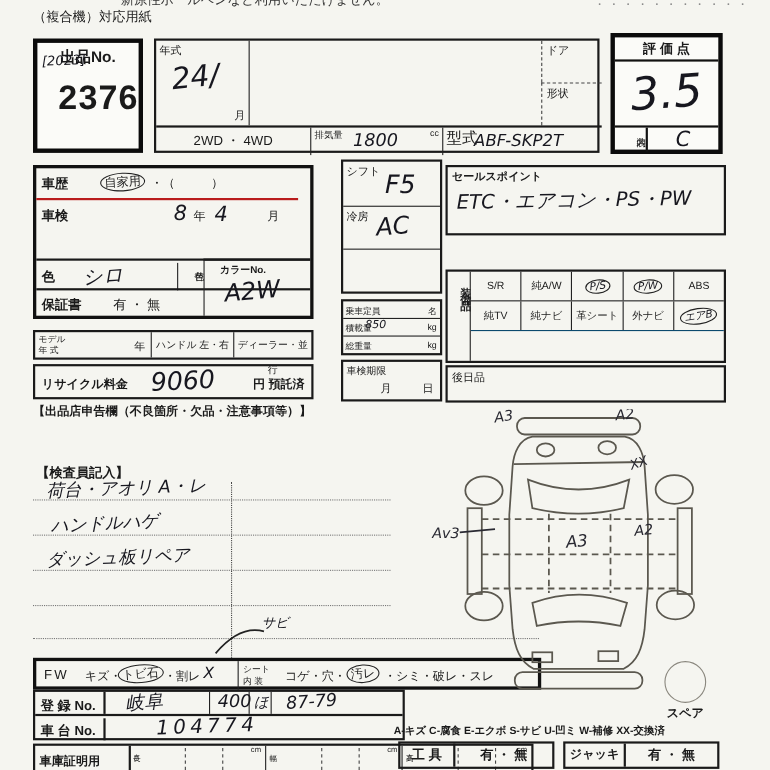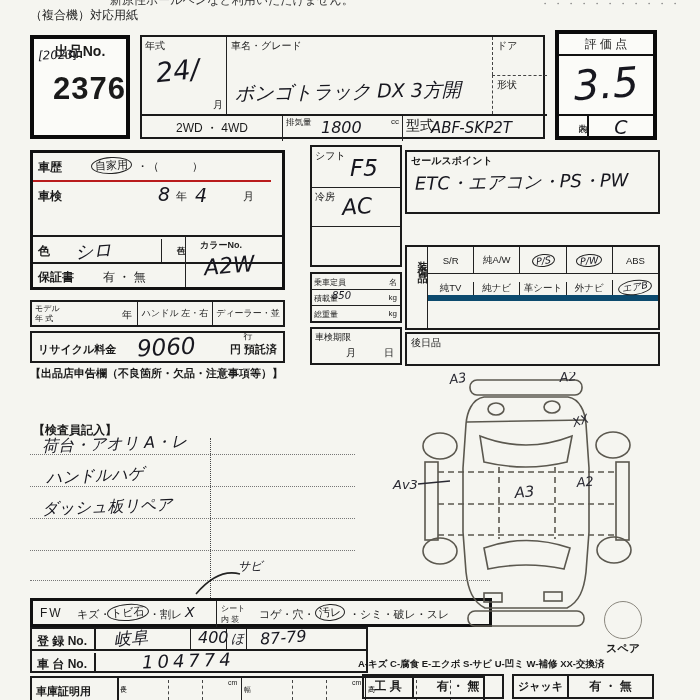--- a/index.html
+++ b/index.html
@@ -34,24 +34,20 @@
   </div>
 
   <div class="abs b2" style="left:140px;top:35px;width:405px;height:104px;">
 
     <div class="abs" style="left:0;top:0;width:85px;height:77px;border-right:1px solid #222;">
       <span class="abs lbl" style="left:3px;top:2px;">年式</span>
       <span class="abs hw" style="left:14px;top:18px;font-size:27px;transform:rotate(-6deg);">24/</span>
       <span class="abs lbl" style="right:3px;bottom:2px;">月</span>
     </div>
 
-    <div class="abs" style="left:85px;top:0;width:265px;height:77px;">
-      <span class="abs lbl" style="left:4px;top:2px;">車名・グレード</span>
-      <span class="abs hw" style="left:8px;top:42px;font-size:19px;transform:rotate(-1deg);">ボンゴトラック DX 3方開</span>
-    </div>
 
     <div class="abs" style="left:350px;top:38px;width:55px;height:39px;border-left:1px dashed #444;border-top:1px dashed #444;">
       <span class="abs lbl" style="left:4px;top:2px;">形状</span>
     </div>
     <div class="abs" style="left:350px;top:0;width:55px;height:38px;border-left:1px dashed #444;">
       <span class="abs lbl" style="left:4px;top:2px;">ドア</span>
     </div>
 
     <div class="abs" style="left:0;top:77px;width:405px;height:27px;border-top:2px solid #1a1a1a;">
       <div class="abs" style="left:0;top:0;width:140px;height:25px;text-align:center;font-size:12px;line-height:25px;">2WD ・ 4WD</div>
@@ -61,21 +57,21 @@
         <span class="abs" style="right:3px;top:1px;font-size:8px;padding-left:31px;">cc</span>
       </div>
       <div class="abs" style="left:260px;top:0;width:145px;height:25px;border-left:1px solid #222;">
         <span class="abs" style="left:3px;top:1px;font-size:14px;">型式</span>
         <span class="abs hw" style="left:28px;top:3px;font-size:15px;">ABF-SKP2T</span>
       </div>
     </div>
   </div>
 
   <div class="abs b4" style="left:555px;top:30px;width:102px;height:110px;background:#fbfbf8;">
-    <div style="height:20px;border-bottom:2px solid #111;text-align:center;font-size:12px;font-weight:normal;line-height:20px;">評 価 点</div>
+    <div style="height:20px;border-bottom:2px solid #111;text-align:center;font-size:12px;font-weight:bold;line-height:20px;">評 価 点</div>
     <div class="hw" style="height:58px;text-align:center;font-size:41px;line-height:56px;transform:rotate(-4deg);">3.5</div>
     <div class="flex" style="height:24px;border-top:2px solid #111;">
       <div class="vtext" style="width:22px;border-right:2px solid #111;font-size:9px;padding:1px 0 0 6px;">内装</div>
       <div class="hw" style="flex:1;text-align:center;font-size:19px;line-height:22px;">C</div>
     </div>
   </div>
 
   <div class="abs b3" style="left:30px;top:150px;width:255px;height:140px;padding-left:28px;">
 
     <div class="abs" style="left:0;top:0;width:249px;height:27px;">
@@ -171,21 +167,21 @@
       <div class="eqcell" style="border-left:none;">S/R</div>
       <div class="eqcell">純A/W</div>
       <div class="eqcell">
           <span class="circ hw" style="transform:rotate(-6deg);">P/S</span>
         </div>
       <div class="eqcell">
           <span class="circ hw" style="transform:rotate(-4deg);">P/W</span>
         </div>
       <div class="eqcell">ABS</div>
     </div>
-    <div class="abs flex" style="left:21px;top:27px;width:230px;height:27px;border-bottom:6px solid #0c4a6e;align-items:flex-end;">
+    <div class="abs flex" style="left:21px;top:27px;width:230px;height:27px;border-bottom:1px solid #0c4a6e;">
       <div class="eqcell" style="border-left:none;">純TV</div>
       <div class="eqcell">純ナビ</div>
       <div class="eqcell">革シート</div>
       <div class="eqcell">外ナビ</div>
       <div class="eqcell">
           <span class="circ hw" style="transform:rotate(-8deg);">エアB</span>
         </div>
     </div>
   </div>
 

